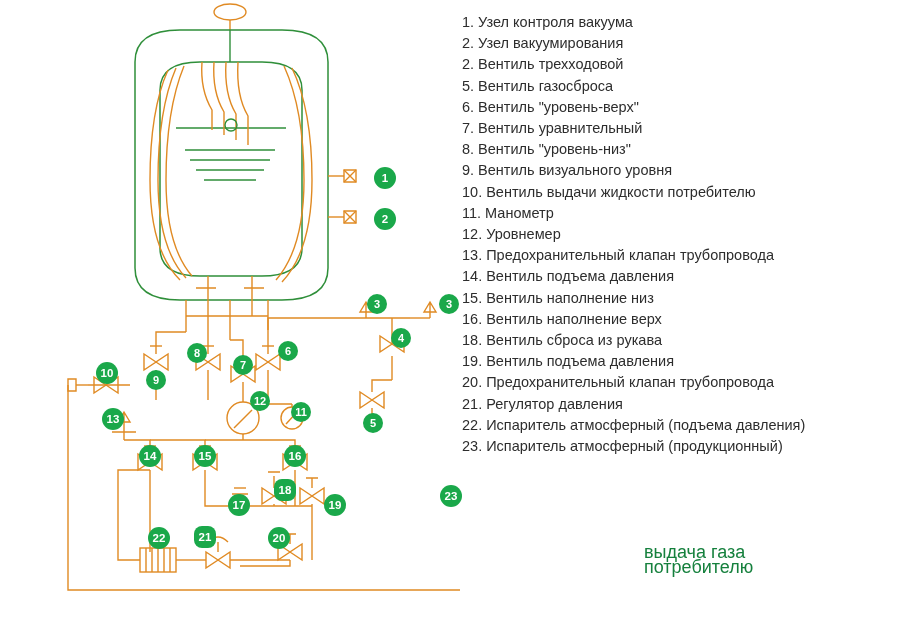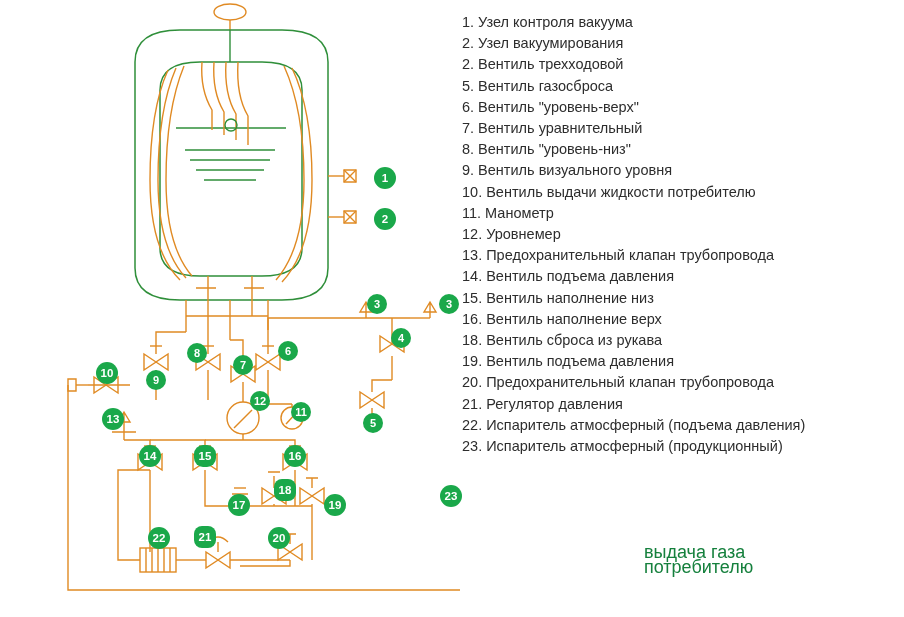--- a/index.html
+++ b/index.html
@@ -222,21 +222,21 @@
     <div class="marker small" style="left:363px;top:413px;"><span>5</span></div>
     <div class="marker small" style="left:278px;top:341px;"><span>6</span></div>
     <div class="marker small" style="left:233px;top:355px;"><span>7</span></div>
     <div class="marker small" style="left:187px;top:343px;"><span>8</span></div>
     <div class="marker small" style="left:146px;top:370px;"><span>9</span></div>
     <div class="marker" style="left:96px;top:362px;"><span>10</span></div>
     <div class="marker small" style="left:291px;top:390px;margin-top:12px;"><span>11</span></div>
     <div class="marker small" style="left:250px;top:391px;"><span>12</span></div>
     <div class="marker" style="left:102px;top:408px;"><span>13</span></div>
     <div class="marker" style="left:139px;top:445px;"><span>14</span></div>
-    <div class="marker" style="left:194px;top:445px;border-radius:9px;"><span>15</span></div>
+    <div class="marker" style="left:194px;top:445px;"><span>15</span></div>
     <div class="marker" style="left:284px;top:445px;"><span>16</span></div>
     <div class="marker" style="left:228px;top:494px;"><span>17</span></div>
     <div class="marker" style="left:274px;top:479px;border-radius:8px;"><span>18</span></div>
     <div class="marker" style="left:324px;top:494px;"><span>19</span></div>
     <div class="marker" style="left:268px;top:527px;"><span>20</span></div>
     <div class="marker" style="left:194px;top:526px;border-radius:8px;"><span>21</span></div>
     <div class="marker" style="left:148px;top:527px;"><span>22</span></div>
   </div>
 
   <div class="marker" style="left:440px;top:485px;"><span>23</span></div>

